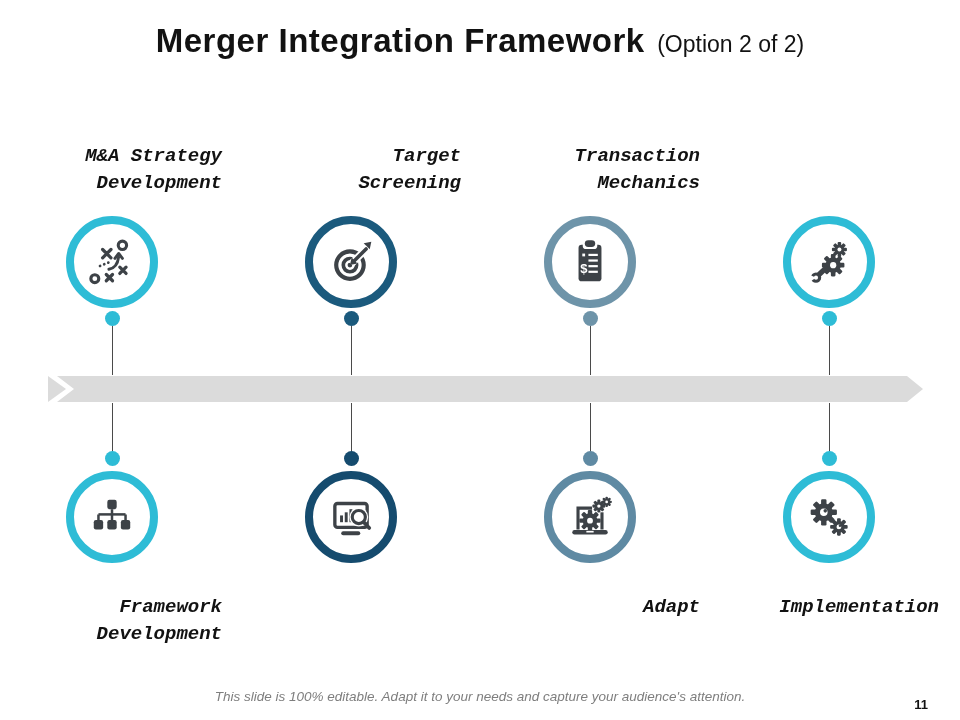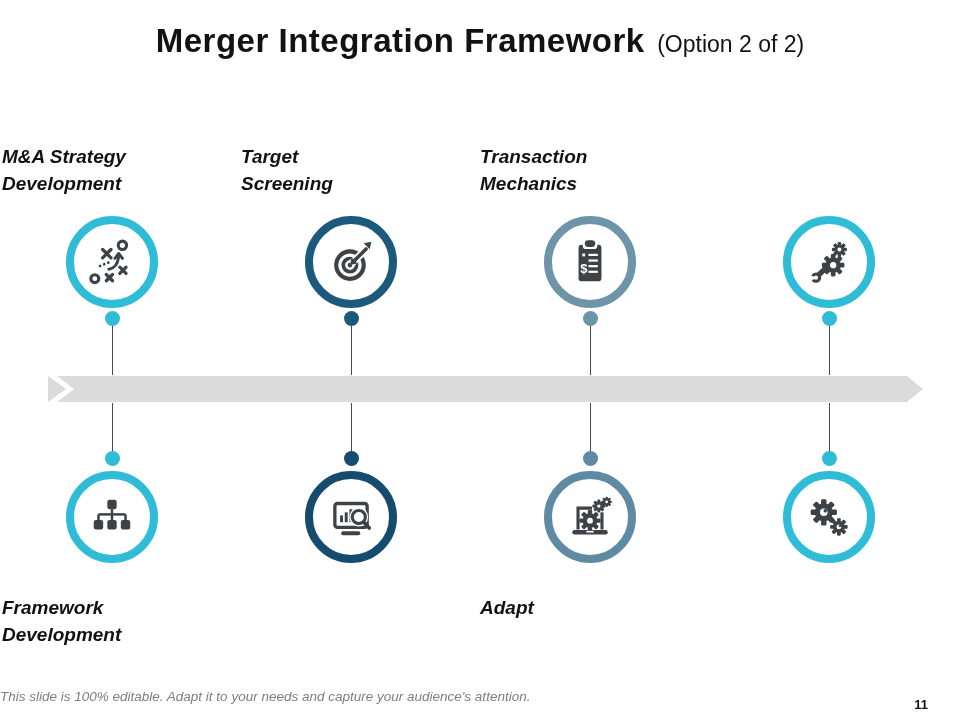--- a/index.html
+++ b/index.html
@@ -9,22 +9,22 @@
   }
   
   .c0{--cx:112px}.c1{--cx:351px}.c2{--cx:590px}.c3{--cx:829px}
 
   .title-wrap{position:absolute; top:22px; left:0; width:960px; text-align:center; white-space:nowrap;}
   .title-main{font-size:33px; font-weight:bold; color:#121212; letter-spacing:.5px;}
   .title-suffix{font-size:23px; font-weight:normal; color:#121212; margin-left:8px;}
 
   .stage-label{
     position:absolute; width:220px; left:calc(var(--cx) - 110px);
-    text-align:left; font-size:19px; line-height:27px;
-    font-weight:bold; font-style:italic; color:#121212; white-space:pre-line;
+    text-align:right; font-size:19px; line-height:27px;
+    font-weight:bold; font-style:italic; color:#121212; white-space:pre-line;font-family:Liberation Mono, monospace;
   }
   .lbl-top{top:143px;} .lbl-bottom{top:594px;}
 
   .stage-circle{
     position:absolute; width:92px; height:92px; box-sizing:border-box;
     border:8px solid #2EBCD6; border-radius:50%; background:#fff;
     left:calc(var(--cx) - 46px); display:flex; align-items:center; justify-content:center;
   }
   .circ-top{top:216px;} .circ-bottom{top:471px;}
 
@@ -35,21 +35,21 @@
   .dot-top{top:311px;} .dot-bottom{top:451px;}
 
   .connector-line{
     position:absolute; width:1px; background:#4a4a4a; left:calc(var(--cx) - .5px);
   }
   .line-top{top:326px; height:49px;} .line-bottom{top:403px; height:49px;}
 
   .band-svg{position:absolute; left:0; top:360px; width:960px; height:60px;}
 
   .footer-note{
-    position:absolute; top:689px; left:0; width:960px; text-align:left;
+    position:absolute; top:689px; left:0; width:960px; text-align:center;
     font-size:13.5px; font-style:italic; color:#7E7E7E;
   }
   .page-number{
     position:absolute; top:688px; right:32px;
     font-size:13px; font-weight:bold; color:#121212;margin-top:9px;
   }
 
   
   .ink-f{fill:#3D4247;}
   .ink-s{stroke:#3D4247; fill:none;}
@@ -264,17 +264,18 @@
         </g>
         <circle class="wh-f" r="2.3"></circle>
         <circle class="ink-f" cx="1" cy="-1" r="1.2"></circle>
       </g>
     </svg>
   </div>
 
   <div class="stage-label lbl-bottom c0">Framework
 Development</div>
   <div class="stage-label lbl-bottom c2">Adapt</div>
+  <div class="stage-label lbl-bottom c3">Implementation</div>
 
   <div class="footer-note">This slide is 100% editable. Adapt it to your needs and capture your audience's attention.</div>
   <div class="page-number">11</div>
 
 </div>
 
 </body></html>

